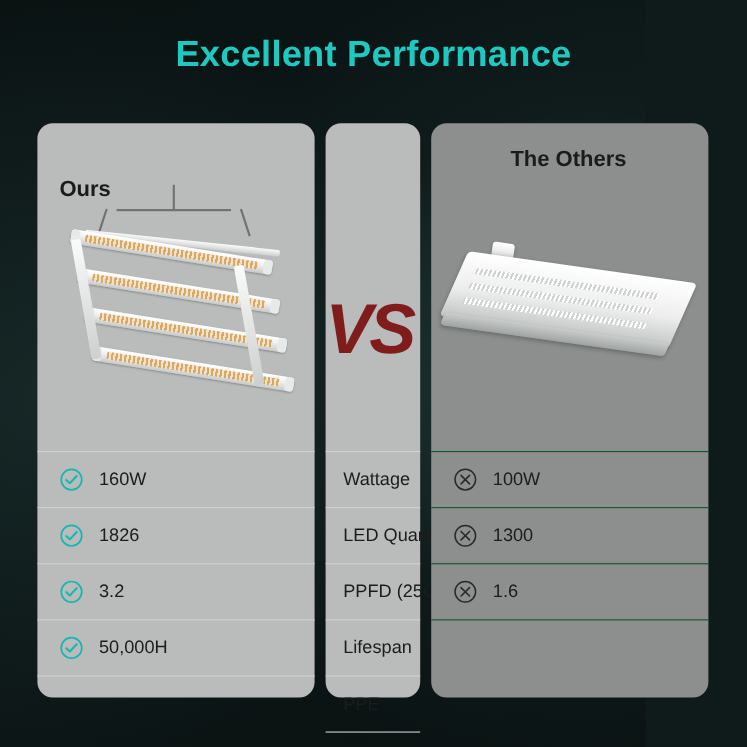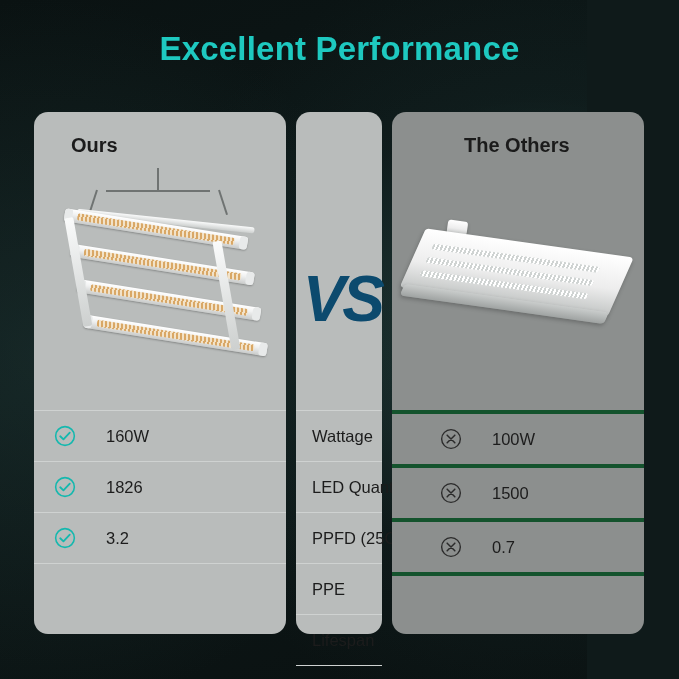--- a/index.html
+++ b/index.html
@@ -57,21 +57,21 @@
     height: 522px;
     background: #8c8f8e;
   }
   .panel-head {
     position: absolute;
     top: 22px;
     color: #1b1b1b;
     font-size: 20px;
     font-weight: bold;
   }
-  #head-ours { left: 37px; }
+  #head-ours { left: 20px; margin-top: 27px; }
   #head-others { left: 72px; }
 
   
   .img-area {
     position: absolute;
     left: 0;
     top: 48px;
     width: 100%;
     height: 250px;
     overflow: hidden;
@@ -126,44 +126,43 @@
     border-radius: 2px;
     background: repeating-linear-gradient(90deg, #cfd3d2 0px, #cfd3d2 2px, #ffffff 2px, #ffffff 4px);
   }
 
   
   .vs {
     position: absolute;
     left: 0;
     top: 150px;
     width: 100%;
-    text-align: right;
-    color: #0c4a6e;
+    text-align: left;
+    color: #7f1d1d;
     font-size: 64px;
     font-weight: bold;
     font-style: italic;
     letter-spacing: -3px;
   }
 
   
   .rows {
     position: absolute;
     left: 0;
     top: 298px;
     width: 100%;
   }
   .row {
     position: relative;
     height: 50px;
     display: flex;
     align-items: center;
     border-top: 1px solid #cfd2d1;
-    gap: 16px;
-  }
-  #panel-others .row { border-top: 4px solid #14532d; padding-left: 28px; }
+  }
+  #panel-others .row { border-top: 1px solid #14532d; }
   .row:last-child { border-bottom: none; }
   .row .icon {
     width: 22px;
     height: 22px;
     margin-left: 20px;
     margin-right: 14px;
     flex: none;
   }
   .row .txt {
     color: #1c1c1c;
@@ -252,44 +251,53 @@
       <div class="row">
         <span class="icon">
           <svg viewBox="0 0 24 24" width="22" height="22">
               <circle cx="12" cy="12" r="10.2" fill="none" stroke="#14b8ae" stroke-width="1.7"></circle>
               <path d="M6.8 12.3 L10.3 15.6 L17.2 8.4" fill="none" stroke="#14b8ae" stroke-width="2" stroke-linecap="round" stroke-linejoin="round"></path>
             </svg>
         </span>
         <span class="txt">3.2</span>
       </div>
       <div class="row">
+        <span class="icon">
+          <svg viewBox="0 0 24 24" width="22" height="22">
+              <circle cx="12" cy="12" r="10.2" fill="none" stroke="#14b8ae" stroke-width="1.7"></circle>
+              <path d="M6.8 12.3 L10.3 15.6 L17.2 8.4" fill="none" stroke="#14b8ae" stroke-width="2" stroke-linecap="round" stroke-linejoin="round"></path>
+            </svg>
+        </span>
+        <span class="txt">50,000H</span>
+      </div>
+      <div class="row">
         
         
       </div>
     </div>
   </div>
 
   <div class="panel" id="panel-mid">
     <div class="vs">VS</div>
 
     <div class="rows">
       <div class="row">
         <span class="mid-label">Wattage</span>
       </div>
       <div class="row">
         <span class="mid-label">LED Quantity</span>
       </div>
       <div class="row">
         <span class="mid-label">PPFD (25CM)</span>
       </div>
       <div class="row">
+        <span class="mid-label">Lifespan</span>
+      </div>
+      <div class="row">
         <span class="mid-label">PPE</span>
-      </div>
-      <div class="row">
-        <span class="mid-label">Lifespan</span>
       </div>
       <div class="row">
         
       </div>
     </div>
   </div>
 
   <div class="panel" id="panel-others">
     <div class="panel-head" id="head-others">The Others</div>
 
@@ -314,30 +322,30 @@
         </span>
         <span class="txt">100W</span>
       </div>
       <div class="row">
         <span class="icon">
           <svg viewBox="0 0 24 24" width="22" height="22">
               <circle cx="12" cy="12" r="10.2" fill="none" stroke="#2b2b2b" stroke-width="1.5"></circle>
               <path d="M7.8 7.8 L16.2 16.2 M16.2 7.8 L7.8 16.2" fill="none" stroke="#2b2b2b" stroke-width="1.6" stroke-linecap="round"></path>
             </svg>
         </span>
-        <span class="txt">1500</span>
+        <span class="txt">1300</span>
       </div>
       <div class="row">
         <span class="icon">
           <svg viewBox="0 0 24 24" width="22" height="22">
               <circle cx="12" cy="12" r="10.2" fill="none" stroke="#2b2b2b" stroke-width="1.5"></circle>
               <path d="M7.8 7.8 L16.2 16.2 M16.2 7.8 L7.8 16.2" fill="none" stroke="#2b2b2b" stroke-width="1.6" stroke-linecap="round"></path>
             </svg>
         </span>
-        <span class="txt">0.7</span>
+        <span class="txt">1.6</span>
       </div>
       <div class="row">
         
         
       </div>
     </div>
   </div>
 
 </div>
 

